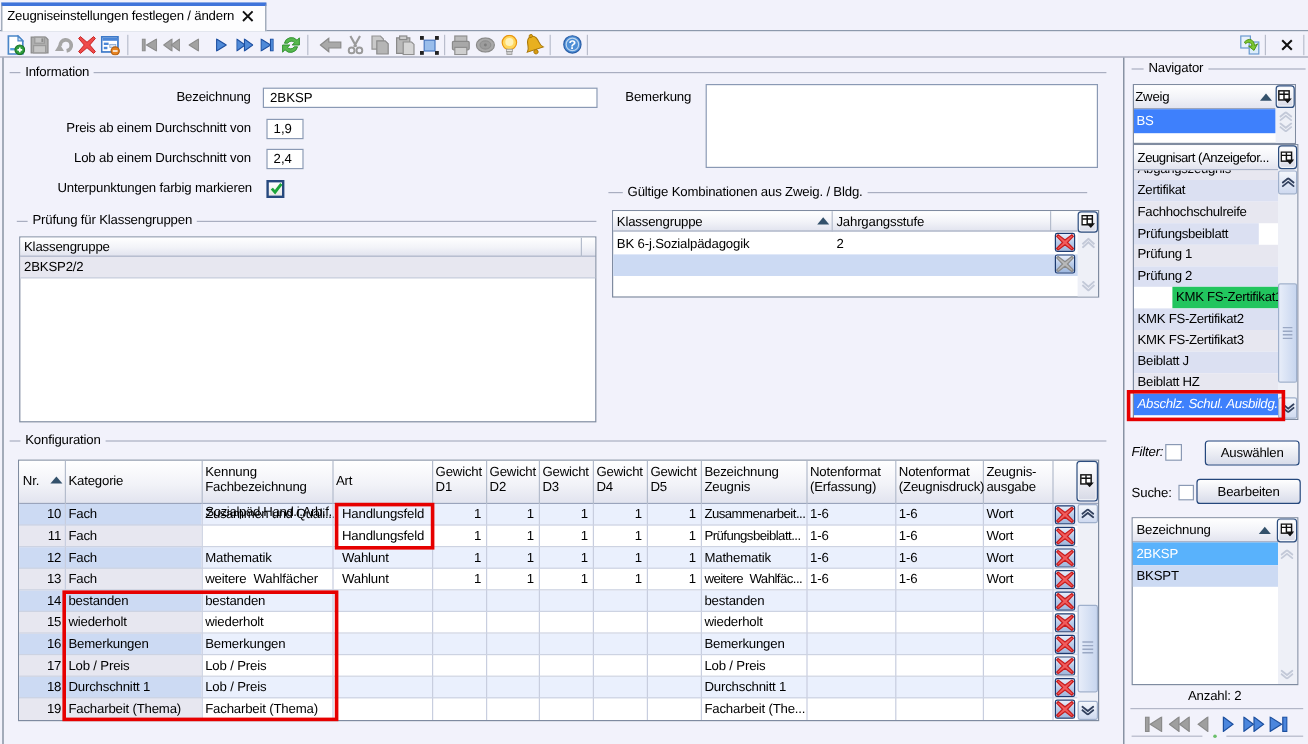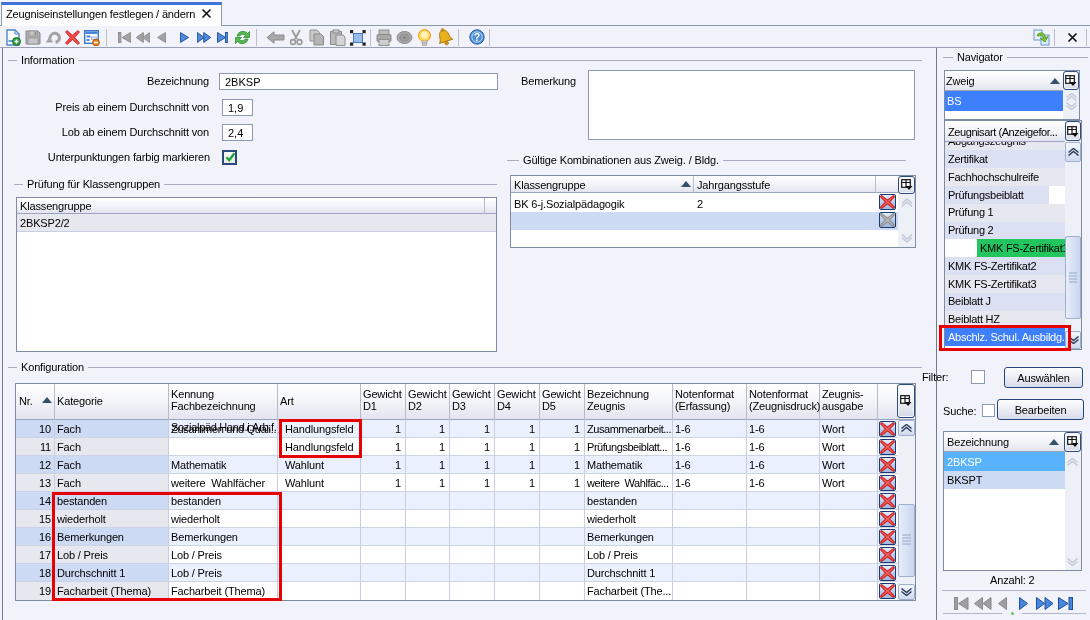--- a/index.html
+++ b/index.html
@@ -503,38 +503,38 @@
 <div class="a" style="left:0;top:133.0px;width:120px;height:17.8px;background:#e7e7f0;color:#000;">
       <span style="position:absolute;left:3px;top:2.6px;white-space:nowrap;letter-spacing:-0.25px;">KMK FS-Zertifikat3</span>
     </div>
 <div class="a" style="left:0;top:150.8px;width:120px;height:17.8px;background:#dbe0f2;color:#000;">
       <span style="position:absolute;left:3px;top:2.6px;white-space:nowrap;letter-spacing:-0.25px;">Beiblatt J</span>
     </div>
 <div class="a" style="left:0;top:168.6px;width:120px;height:17.8px;background:#e7e7f0;color:#000;">
       <span style="position:absolute;left:3px;top:2.6px;white-space:nowrap;letter-spacing:-0.25px;">Beiblatt HZ</span>
     </div>
 <div class="a" style="left:0;top:186.4px;width:120px;height:17.8px;background:#3e80fc;color:#fff;">
-      <span style="position:absolute;left:3px;top:2.6px;white-space:nowrap;letter-spacing:-0.25px;">Abschlz. Schul. Ausbildg.</span>
+      <span style="position:absolute;left:3px;top:2.6px;white-space:nowrap;letter-spacing:-0.25px;font-style:italic;">Abschlz. Schul. Ausbildg.</span>
     </div>
 </div>
 
 <div class="a" style="left:1065px;top:142px;width:16px;height:20px;background:linear-gradient(#f4f7fc,#cfdaf0);border:1px solid #9fb0cc;border-radius:2px;"></div>
 <svg class="chev" style="left:1067.5px;top:148px;" width="11" height="8" viewBox="0 0 11 8">
     <path d="M0.5 4.5 L5.5 0.5 L10.5 4.5 M0.5 7.5 L5.5 3.5 L10.5 7.5" fill="none" stroke="#32415e" stroke-width="1.5"></path>
   </svg>
 <div class="a" style="left:1065px;top:236px;width:16px;height:83px;background:linear-gradient(90deg,#e7edf9,#c8d6ef);border:1px solid #9fb0cc;border-radius:2px;"></div>
 <svg class="a" style="left:1068px;top:272px;" width="10" height="12" viewBox="0 0 10 12">
     <path d="M1 1 h8 M1 4 h8 M1 7 h8 M1 10 h8" stroke="#9aa8c4" stroke-width="1.2"></path>
   </svg>
 <div class="a" style="left:1065px;top:331px;width:16px;height:18px;background:linear-gradient(#f4f7fc,#cfdaf0);border:1px solid #9fb0cc;border-radius:2px;"></div>
 <svg class="chev" style="left:1067.5px;top:336px;" width="11" height="8" viewBox="0 0 11 8">
     <path d="M0.5 0.5 L5.5 4.5 L10.5 0.5 M0.5 3.5 L5.5 7.5 L10.5 3.5" fill="none" stroke="#32415e" stroke-width="1.5"></path>
   </svg>
 
-<div class="lbl" style="left:922px;top:371px;">Filter:</div>
+<div class="lbl" style="left:943px;top:371px;font-style:italic;">Filter:</div>
 <div class="inp" style="left:971px;top:370px;width:14px;height:14px;"></div>
 <div class="btn" style="left:1004px;top:367px;width:79px;height:21px;padding-top:4px;border-radius:3px;border-color:#25477c;">Auswählen</div>
 <div class="lbl" style="left:943px;top:405px;">Suche:</div>
 <div class="inp" style="left:982px;top:404px;width:13px;height:13px;"></div>
 <div class="btn" style="left:997px;top:399px;width:87px;height:21px;padding-top:4px;border-radius:3px;border-color:#25477c;">Bearbeiten</div>
 
 <div class="a" style="left:943px;top:431px;width:139px;height:140px;background:#fff;border:1px solid #7f8ba0;"></div>
 <div class="a hdr" style="left:944px;top:432px;width:121px;height:20px;border-bottom:1px solid #9aa4bc;"></div>
 <div class="lbl" style="left:947px;top:436px;">Bezeichnung</div>
 <div class="tri-up" style="left:1049px;top:439px;"></div>

